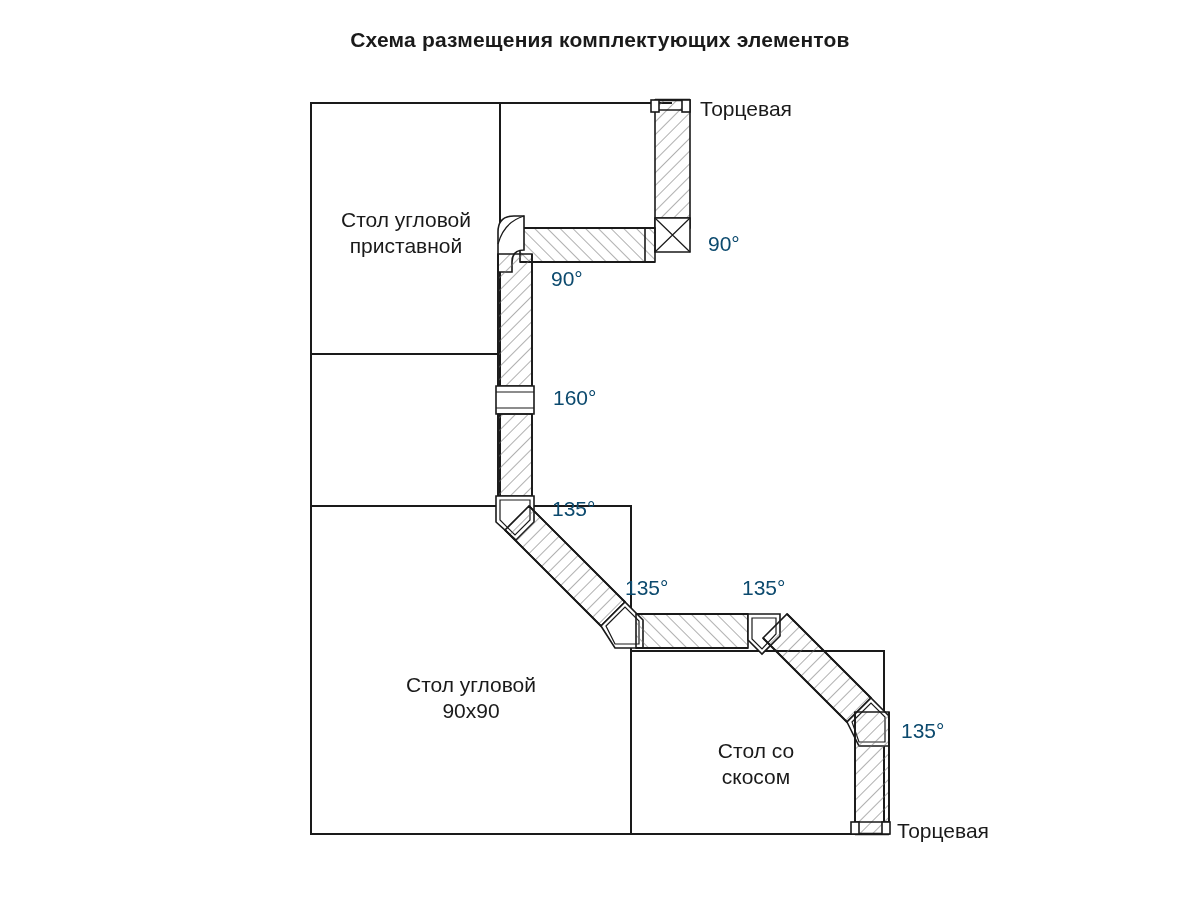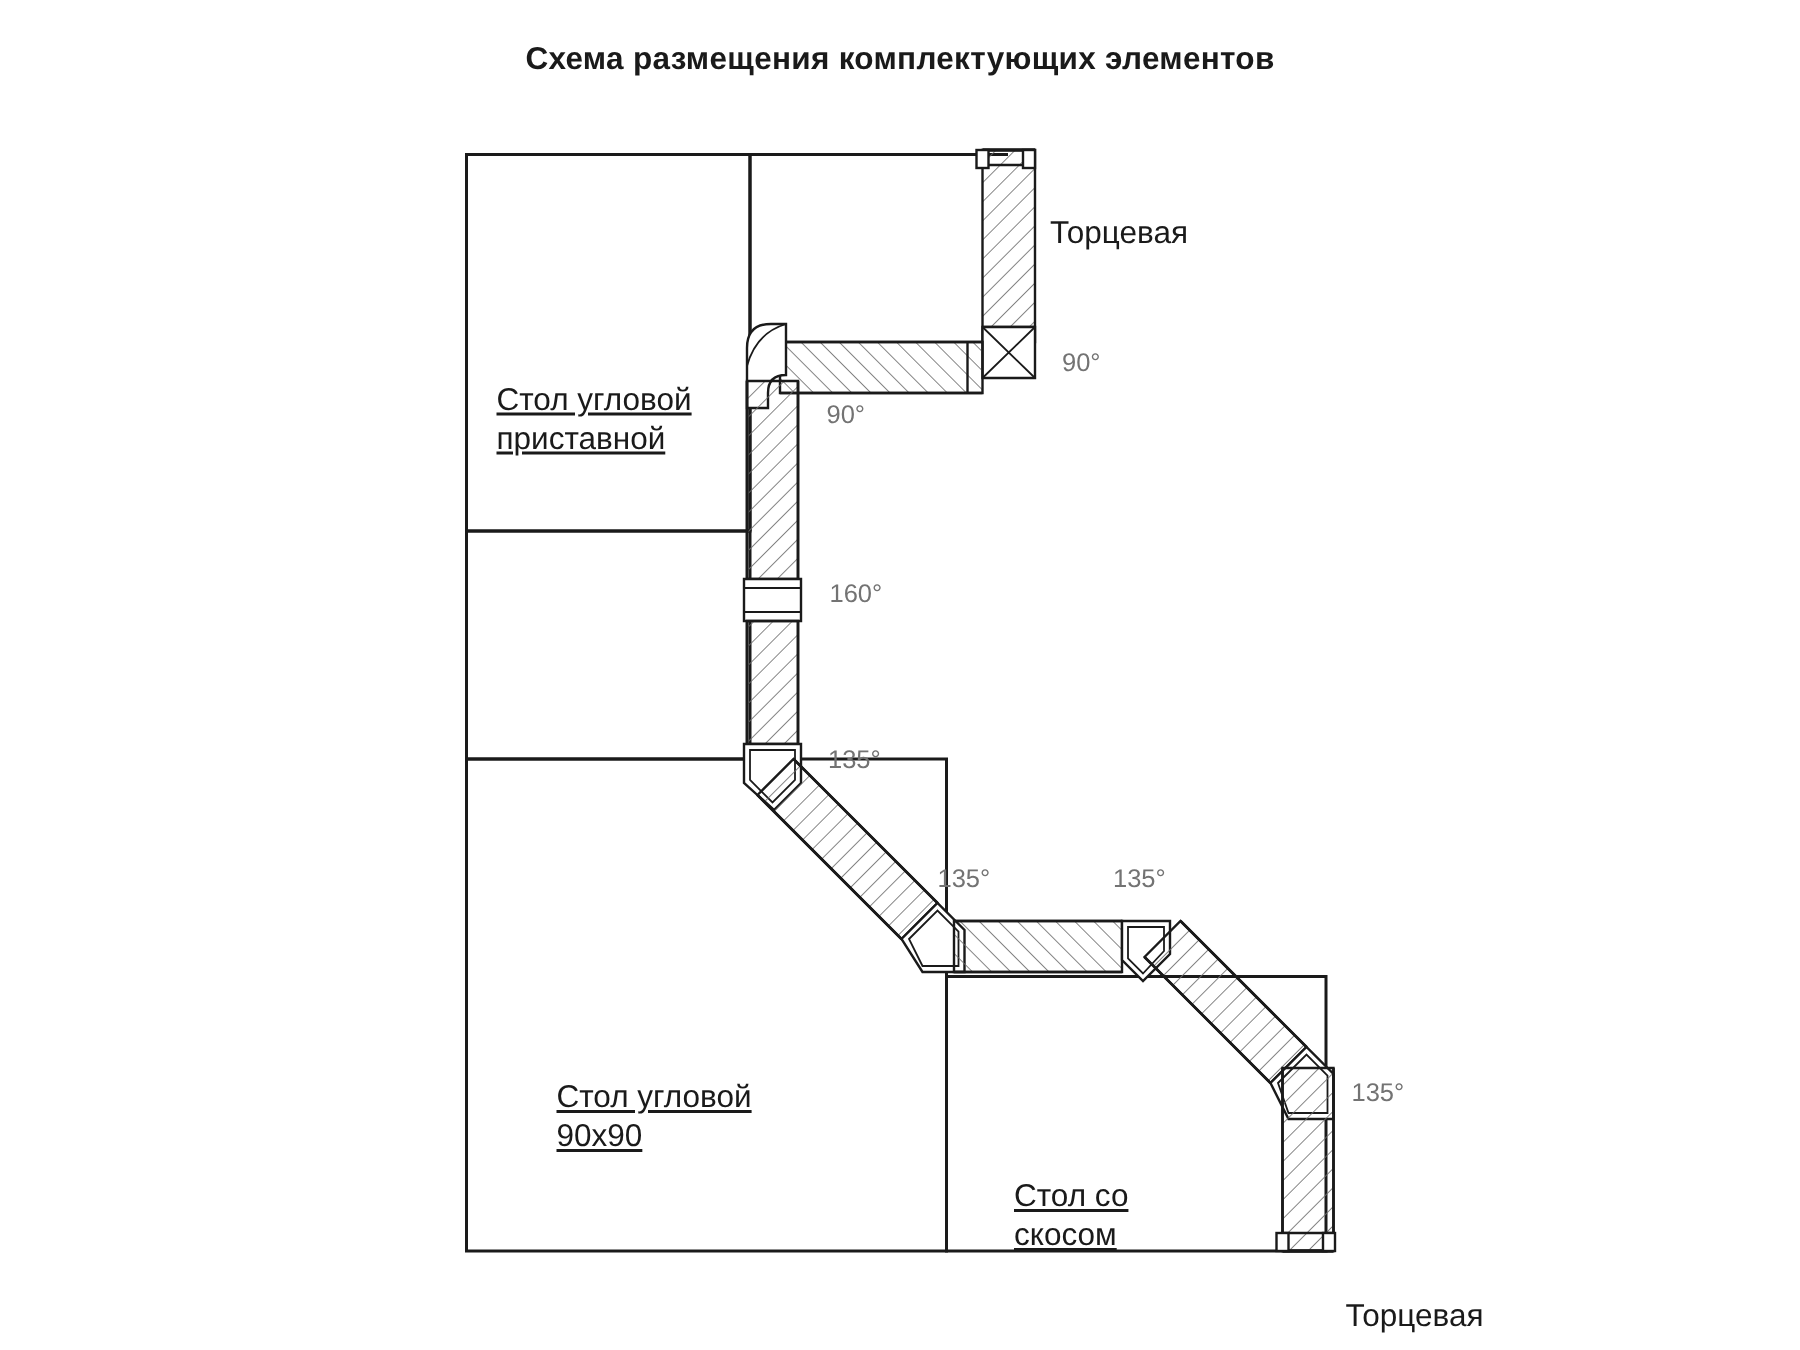--- a/index.html
+++ b/index.html
@@ -31,30 +31,28 @@
     left: 0;
     top: 0;
   }
   .lbl {
     position: absolute;
     font-size: 21px;
     font-weight: 400;
     line-height: 1.25;
     color: #1a1a1a;
     white-space: pre;
-    margin-top: 47px;
   }
   .lbl.center {
-    text-align: left;
-    text-decoration: underline;
+    text-align: center;
   }
   .ang {
     position: absolute;
-    font-size: 17px;
-    color: #737373;
+    font-size: 21px;
+    color: #0c4a6e;
     white-space: nowrap;
   }
 </style>
 </head>
 <body>
 
 <div id="page">
 
   <div id="title">Схема размещения комплектующих элементов</div>
 

